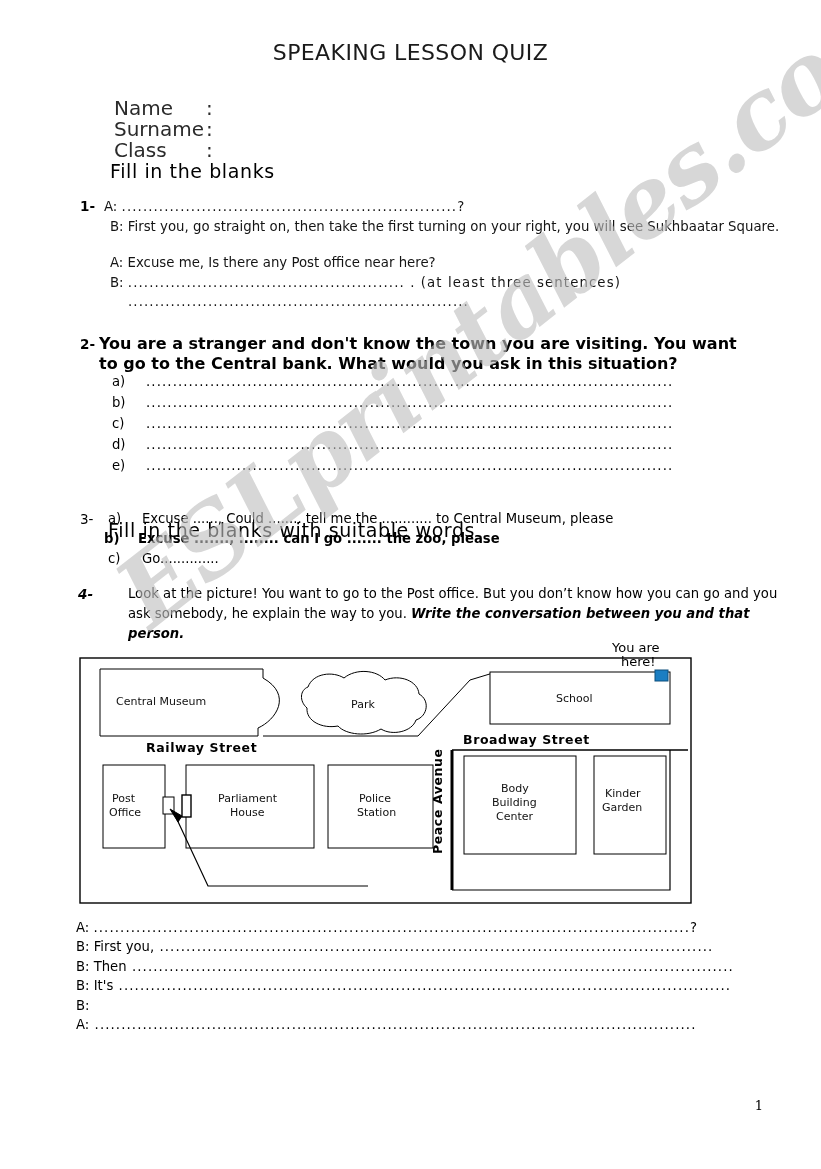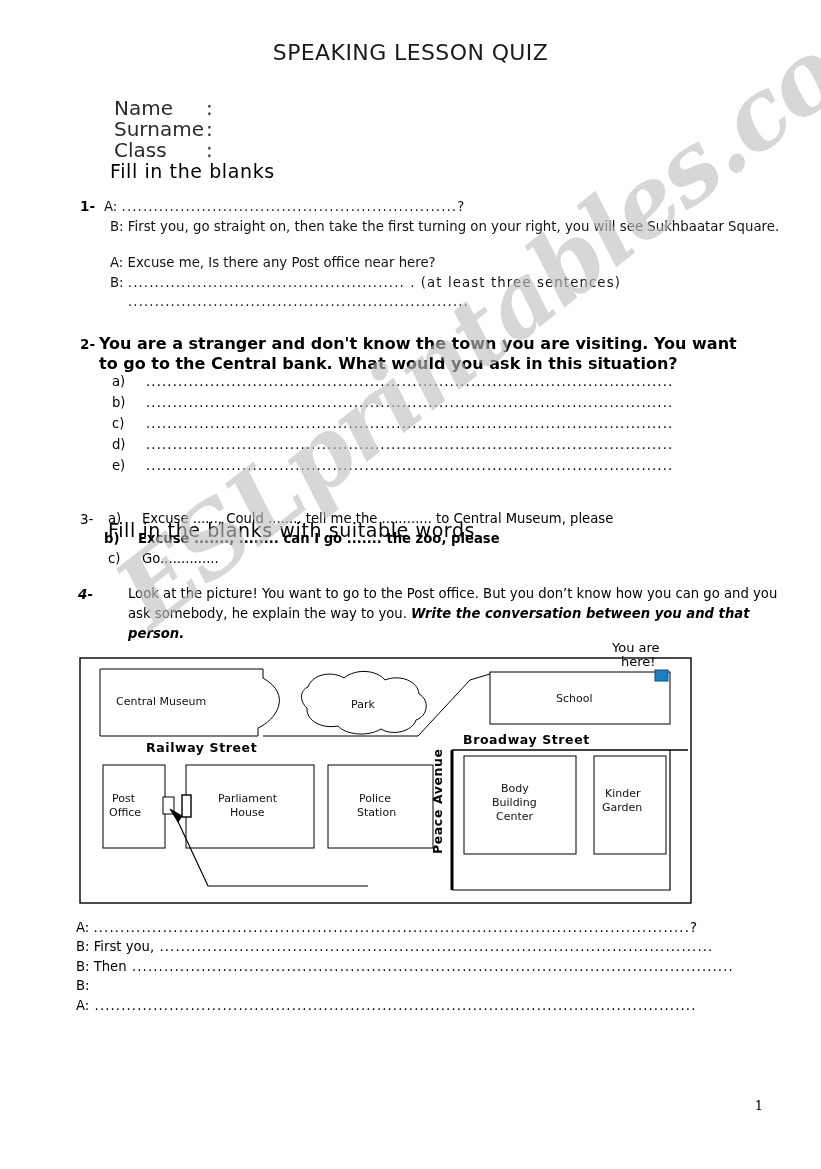--- a/index.html
+++ b/index.html
@@ -291,19 +291,20 @@
       <text class="hereLabel" x="543" y="26">here!</text>
       <rect id="here-marker" x="577" y="30" width="13" height="11" fill="#1b7ec2" stroke="#0c4f7d" stroke-width="1"></rect>
 
     </svg>
   </div>
 
   <div class="convo">
     <span class="line"><span>A:</span><span> </span><span class="dots">................................................................................................................?</span></span>
     <span class="line"><span>B:</span> <span>First you,</span><span class="dots"> ........................................................................................................</span></span>
     <span class="line"><span>B:</span> <span>Then</span><span class="dots"> .................................................................................................................</span></span>
+    <span class="line"><span>B:</span> <span>It's</span><span class="dots"> ...................................................................................................................</span></span>
     <span class="line"><span>B:</span></span>
     <span class="line"><span>A:</span><span></span><span class="dots"> .................................................................................................................</span></span>
   </div>
 
   <div class="pagenum">1</div>
 
 </div>
 
 </body></html>

